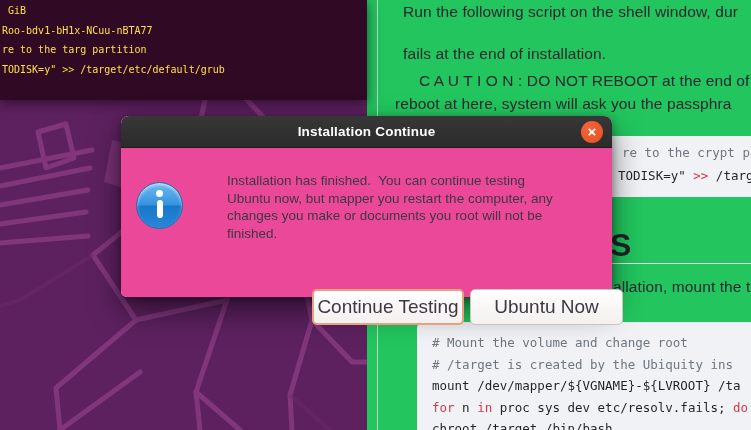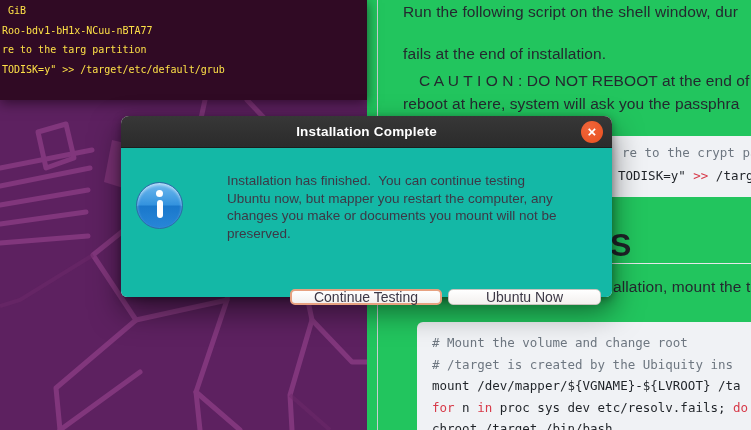--- a/index.html
+++ b/index.html
@@ -28,21 +28,21 @@
   
   .doc-panel{position:absolute;left:367px;top:0;width:384px;height:430px;background:#22c55e;z-index:1;}
   .doc-vline{position:absolute;left:10px;top:0;bottom:0;width:1px;background:#c9cdd1;}
   .doc-par{
     position:absolute;white-space:nowrap;font-size:15.5px;line-height:1.25;
     color:#24292f;letter-spacing:.1px;
   }
   .p1l1{left:36px;top:2px;}
   .p1l2{left:36px;top:29px;margin-top:15px;}
   .p2l1{left:36px;top:71px;margin-left:16px;}
-  .p2l2{left:36px;top:94px;}
+  .p2l2{left:28px;top:94px;}
   .codeblock{
     position:absolute;background:#f0f2f5;border-radius:6px;
     font-family:"DejaVu Sans Mono","Liberation Mono",monospace;
     font-size:12.5px;color:#1f2328;
   }
   .code1{left:50px;top:136px;width:420px;height:61px;}
   .code1 .cl{position:absolute;white-space:pre;}
   .c1l1{left:205px;top:9px;}
   .c1l2{left:201px;top:32px;}
   .code2{left:50px;top:322px;width:430px;height:130px;padding:10px 0 0 15px;box-sizing:border-box;}
@@ -71,36 +71,36 @@
   .dlg-title{
     position:absolute;left:0;right:0;top:0;height:32px;line-height:31px;text-align:center;
     color:#ffffff;font-weight:bold;font-size:13.5px;letter-spacing:.2px;
   }
   .close-btn{
     position:absolute;right:9px;top:5px;width:22px;height:22px;border-radius:50%;
     background:radial-gradient(circle at 35% 30%,#f0653a,#e9501f);
     color:#ffffff;font-size:15px;font-weight:bold;line-height:21px;text-align:center;
     cursor:default;
   }
-  .dlg-body{position:absolute;left:0;top:32px;right:0;bottom:0;border-radius:0 0 6px 6px;background:#14b8a6;}
+  .dlg-body{position:absolute;left:0;top:32px;right:0;bottom:0;border-radius:0 0 6px 6px;background:#ec4899;}
   .info-icon{
     position:absolute;left:15px;top:34px;width:47px;height:47px;border-radius:50%;
     background:linear-gradient(180deg,#70baee 0%,#3493de 48%,#1a78cb 52%,#2886d8 100%);
     border:1px solid #2d6ca6;box-sizing:border-box;
     box-shadow:inset 0 2px 3px rgba(255,255,255,.55);
   }
   .i-dot{position:absolute;left:50%;top:7px;width:7px;height:7px;margin-left:-3.5px;border-radius:50%;background:#ffffff;}
   .i-bar{position:absolute;left:50%;top:17px;width:6px;height:18px;margin-left:-3px;border-radius:3px;background:#ffffff;}
   .dlg-msg{position:absolute;left:106px;top:24px;}
   .msg-line{font-size:13.5px;line-height:17.5px;color:#3d3846;white-space:pre;}
   .dlg-btn{
-    position:absolute;top:141px;height:16px;border-radius:5px;box-sizing:border-box;
+    position:absolute;top:141px;height:36px;border-radius:5px;box-sizing:border-box;
     background:linear-gradient(180deg,#ffffff,#f3f0ee);
     display:flex;align-items:center;justify-content:center;
-    font-size:14px;color:#3d3846;cursor:default;
+    font-size:19px;color:#3d3846;cursor:default;margin-left:22px;
   }
   .btn-continue{left:169px;width:152px;border:2px solid #e7a180;}
   .btn-restart{left:327px;width:153px;border:1px solid #c9c3bd;}
 </style>
 </head>
 <body>
 
 <div class="stage">
 
   <div class="doc-panel">
@@ -162,32 +162,32 @@
   <div class="terminal">
     <div class="term-line"> GiB</div>
     <div class="term-line">Roo-bdv1-bH1x-NCuu-nBTA77</div>
     <div class="term-line"></div>
     <div class="term-line">re to the targ partition</div>
     <div class="term-line">TODISK=y" &gt;&gt; /target/etc/default/grub</div>
   </div>
 
   <div class="dialog">
     <div class="titlebar">
-      <div class="dlg-title">Installation Complete</div>
+      <div class="dlg-title">Installation Continue</div>
       <div class="close-btn">×</div>
     </div>
     <div class="dlg-body">
       <div class="info-icon">
         <span class="i-dot"></span>
         <span class="i-bar"></span>
       </div>
       <div class="dlg-msg">
         <div class="msg-line">Installation has finished.  You can continue testing</div>
         <div class="msg-line">Ubuntu now, but mapper you restart the computer, any</div>
-        <div class="msg-line">changes you make or documents you mount will not be</div>
-        <div class="msg-line">preserved.</div>
+        <div class="msg-line">changes you make or documents you root will not be</div>
+        <div class="msg-line">finished.</div>
       </div>
       <div class="dlg-btn btn-continue">Continue Testing</div>
       <div class="dlg-btn btn-restart">Ubuntu Now</div>
     </div>
   </div>
 
 </div>
 
 </body></html>

